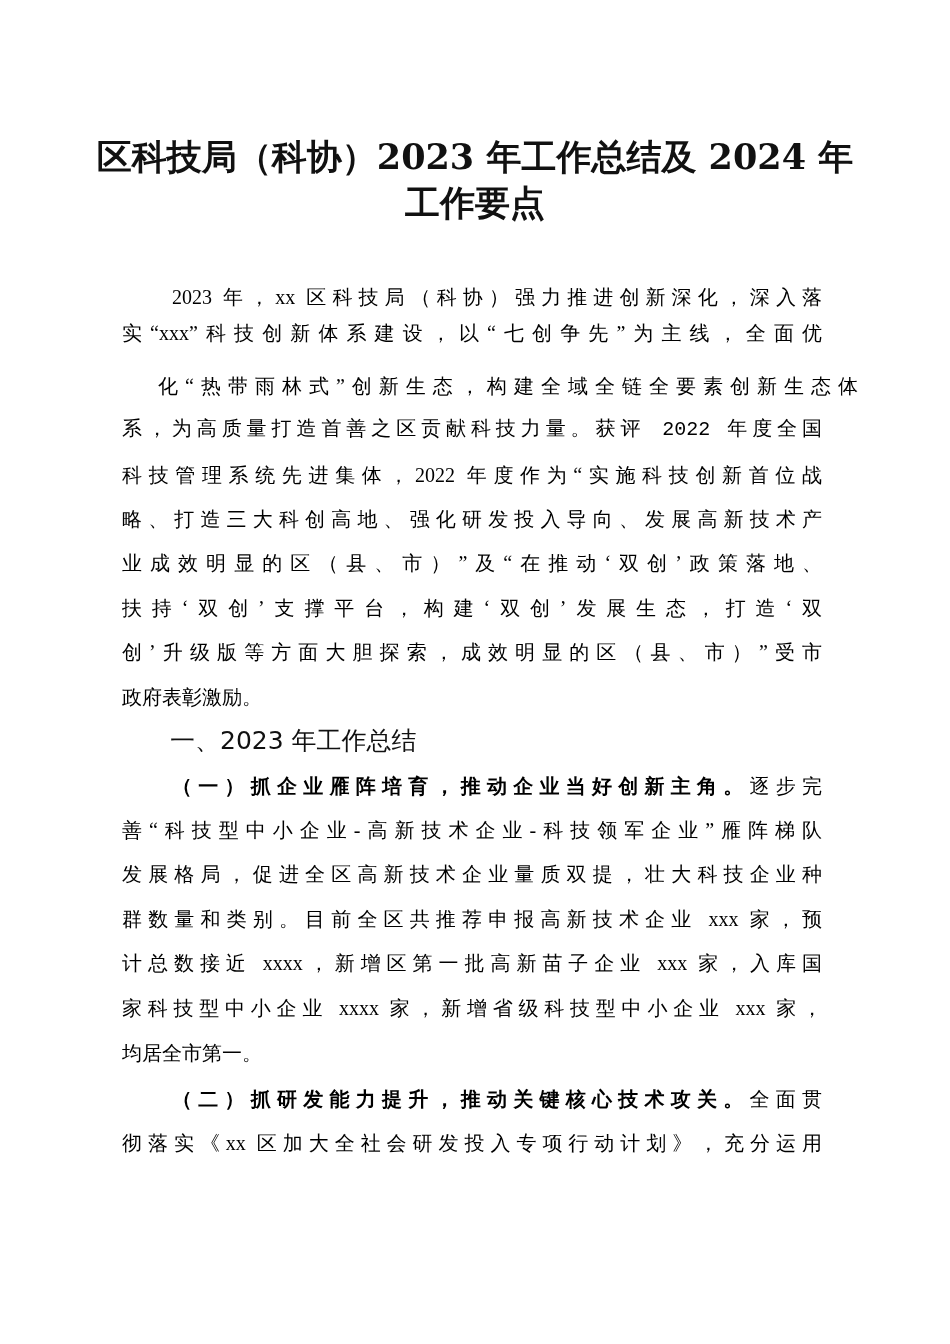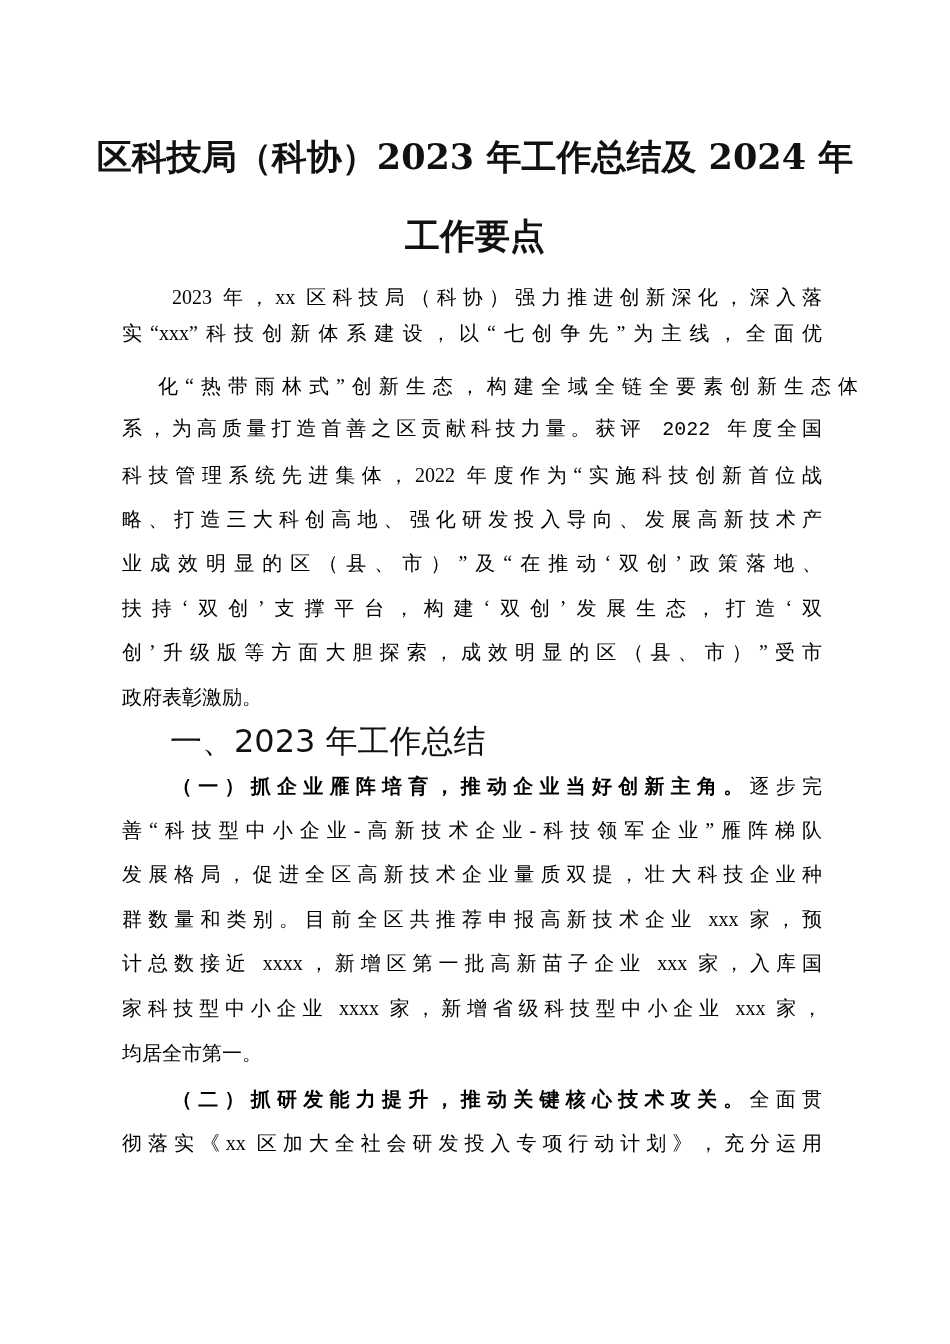--- a/index.html
+++ b/index.html
@@ -15,30 +15,30 @@
     position: absolute; left: 122px; width: 700px; height: 44px; line-height: 44px;
     font-family: "Liberation Serif", "DejaVu Serif", serif;
     font-size: 20px; white-space: nowrap; color: #000000;
   }
   .line.j { text-align: justify; text-align-last: justify; }
   .line.indent { left: 172px; width: 650px; }
   .lead { font-weight: bold; font-family: "DejaVu Serif", "Liberation Serif", serif; }
   .heading1 {
     position: absolute; left: 170px; width: 600px; height: 44px; line-height: 44px;
     font-family: "DejaVu Sans", "Liberation Sans", sans-serif;
-    font-size: 32px; white-space: nowrap; color: #111111;
+    font-size: 25px; white-space: nowrap; color: #111111;
   }
 </style>
 </head>
 <body>
 
 <div class="page">
 
   <div class="title-line" style="top:134px;">区科技局（科协）2023 年工作总结及 2024 年</div>
-  <div class="title-line" style="top:180px;margin-top:33px;">工作要点</div>
+  <div class="title-line" style="top:180px;">工作要点</div>
 
   <div>
     <div class="line j indent" style="top:275px;">2023 年，xx 区科技局（科协）强力推进创新深化，深入落</div>
     <div class="line j" style="top:311px;">实“xxx”科技创新体系建设，以“七创争先”为主线，全面优</div>
     <div class="line j" style="top:364px;margin-left:36px;">化“热带雨林式”创新生态，构建全域全链全要素创新生态体</div>
     <div class="line j" style="top:408px;font-family:Liberation Mono, monospace;">系，为高质量打造首善之区贡献科技力量。获评 2022 年度全国</div>
     <div class="line j" style="top:453px;">科技管理系统先进集体，2022 年度作为“实施科技创新首位战</div>
     <div class="line j" style="top:497px;">略、打造三大科创高地、强化研发投入导向、发展高新技术产</div>
     <div class="line j" style="top:541px;">业成效明显的区（县、市）”及“在推动‘双创’政策落地、</div>
     <div class="line j" style="top:586px;">扶持‘双创’支撑平台，构建‘双创’发展生态，打造‘双</div>

